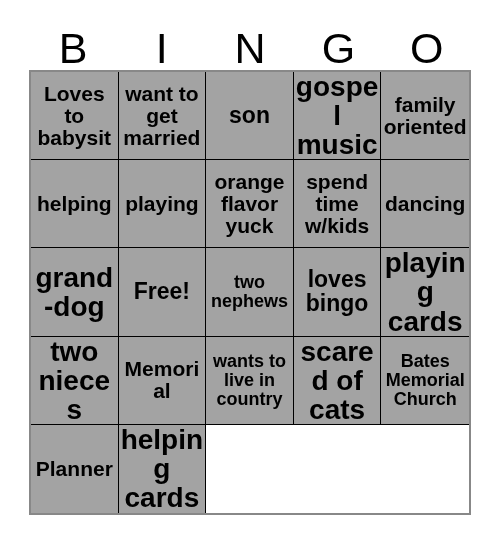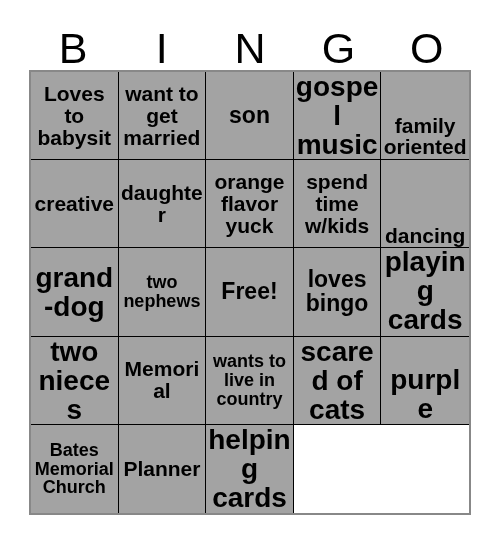--- a/index.html
+++ b/index.html
@@ -59,21 +59,21 @@
     border-bottom: 1px solid #000000;
     display: flex;
     align-items: center;
     justify-content: center;
     text-align: center;
     padding: 1px 2px;
     overflow: hidden;
     background: #a3a3a3;
     font-weight: bold;
   }
-  .cell:nth-child(5n) { border-right: none; align-items: flex-end; }
+  .cell:nth-child(5n) { border-right: none; }
   .cell:nth-child(n+21) { border-bottom: none; }
   .cell-text {
     display: block;
     width: 100%;
     line-height: 1.04;
     word-wrap: break-word;
   }
   .sz-xl  { font-size: 23px; }
   .sz-lg  { font-size: 28px; }
   .sz-md  { font-size: 21px; }
@@ -102,65 +102,62 @@
       <div class="cell">
         <span class="cell-text sz-xl">son</span>
       </div>
       <div class="cell">
         <span class="cell-text sz-lg">gospel music</span>
       </div>
       <div class="cell">
         <span class="cell-text sz-md">family oriented</span>
       </div>
       <div class="cell">
-        <span class="cell-text sz-md">creative</span>
+        <span class="cell-text sz-md">helping</span>
       </div>
       <div class="cell">
-        <span class="cell-text sz-md">daughter</span>
+        <span class="cell-text sz-md">playing</span>
       </div>
       <div class="cell">
         <span class="cell-text sz-md">orange flavor yuck</span>
       </div>
       <div class="cell">
         <span class="cell-text sz-md">spend time w/kids</span>
       </div>
       <div class="cell">
         <span class="cell-text sz-md">dancing</span>
       </div>
       <div class="cell">
         <span class="cell-text sz-lg">grand-dog</span>
       </div>
       <div class="cell">
-        <span class="cell-text sz-sm">two nephews</span>
+        <span class="cell-text sz-xl">Free!</span>
       </div>
       <div class="cell">
-        <span class="cell-text sz-xl">Free!</span>
+        <span class="cell-text sz-sm">two nephews</span>
       </div>
       <div class="cell">
         <span class="cell-text sz-xl">loves bingo</span>
       </div>
       <div class="cell">
         <span class="cell-text sz-lg">playing cards</span>
       </div>
       <div class="cell">
         <span class="cell-text sz-lg">two nieces</span>
       </div>
       <div class="cell">
         <span class="cell-text sz-md">Memorial</span>
       </div>
       <div class="cell">
         <span class="cell-text sz-sm">wants to live in country</span>
       </div>
       <div class="cell">
         <span class="cell-text sz-lg">scared of cats</span>
       </div>
       <div class="cell">
-        <span class="cell-text sz-lg">purple</span>
-      </div>
-      <div class="cell">
         <span class="cell-text sz-sm">Bates Memorial Church</span>
       </div>
       <div class="cell">
         <span class="cell-text sz-md">Planner</span>
       </div>
       <div class="cell">
         <span class="cell-text sz-lg">helping cards</span>
       </div>
     </div>
 

